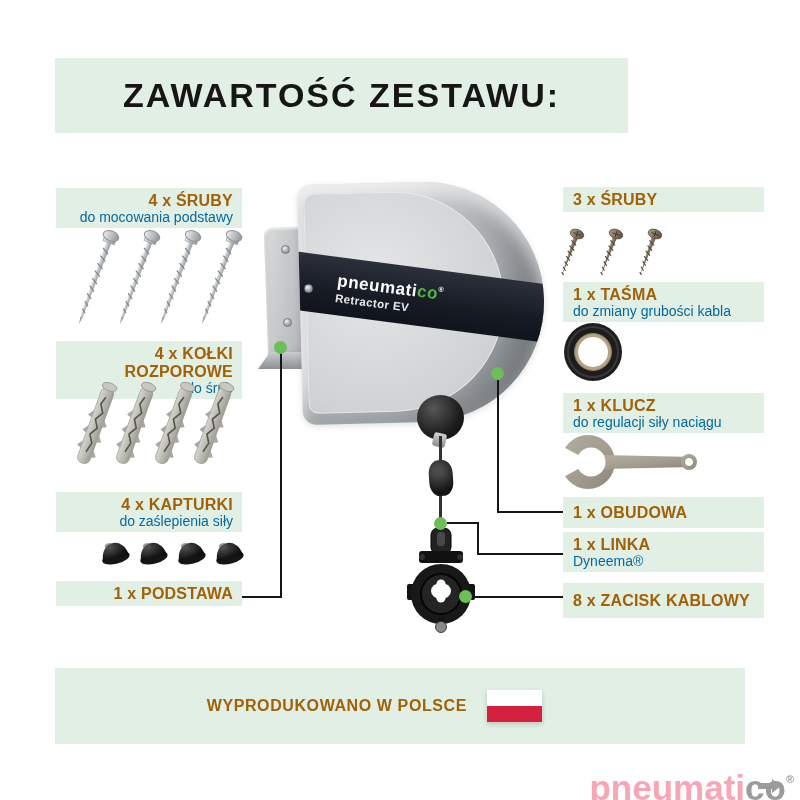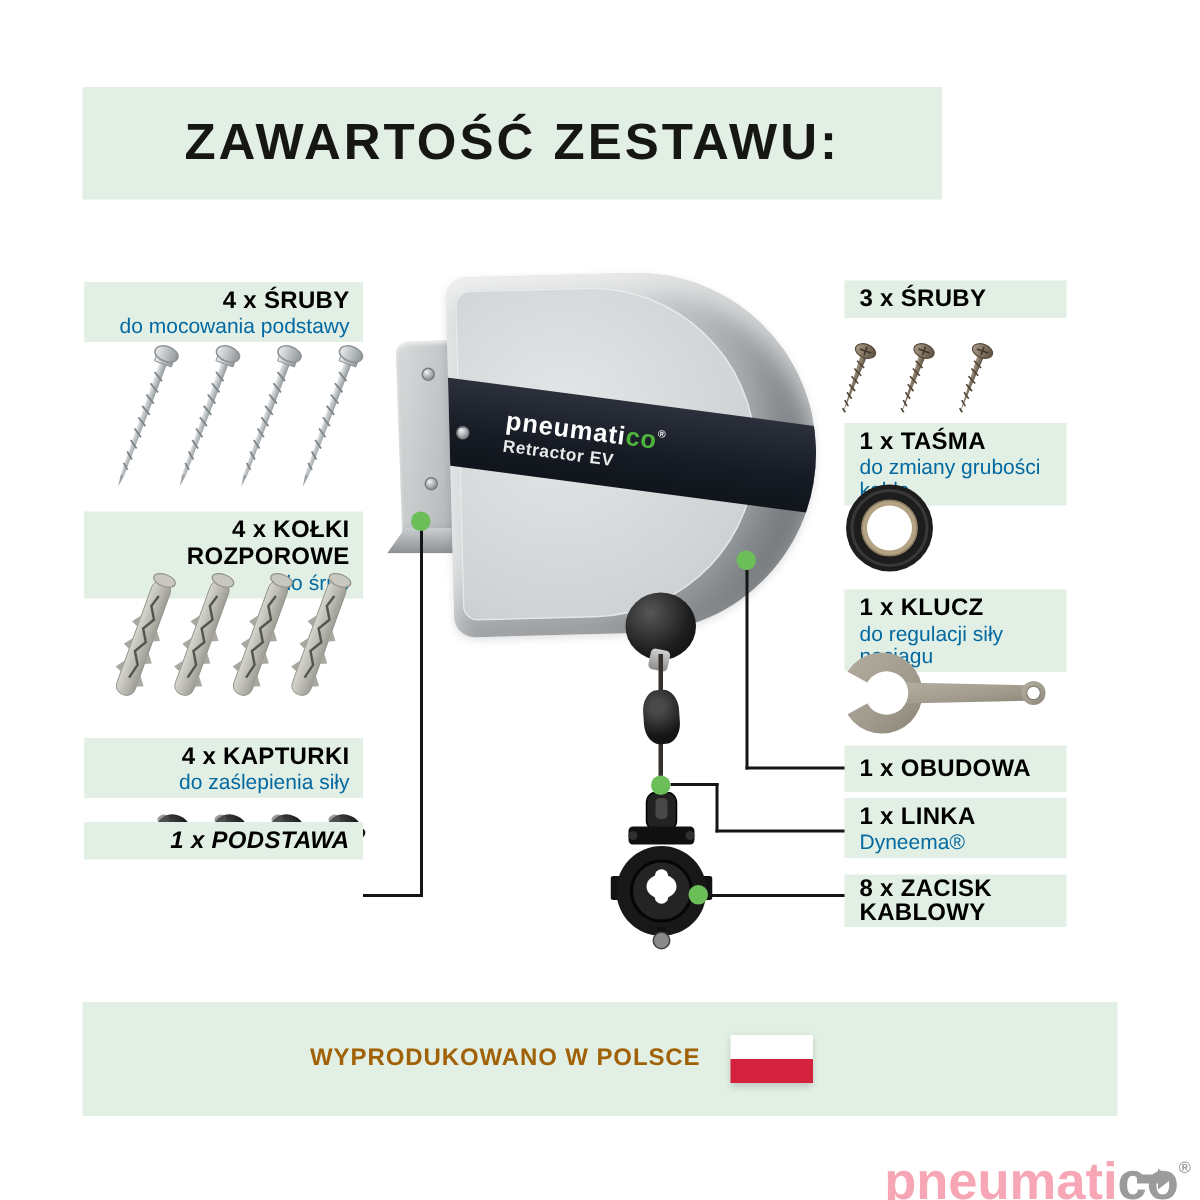--- a/index.html
+++ b/index.html
@@ -7,22 +7,22 @@
     position:relative;width:800px;height:800px;background:#ffffff;overflow:hidden;
     font-family:"Liberation Sans","DejaVu Sans",sans-serif;color:#1b1b1a;
   }
   .band{position:absolute;background:#e2efe4;}
   
   .title-band{left:55px;top:58px;width:573px;height:75px;display:flex;align-items:center;justify-content:center;}
   .title{font-size:34px;font-weight:700;letter-spacing:2px;color:#161615;}
   
   .label-band{width:186px;padding:4px 0 3px 0;box-sizing:border-box;}
   .label-left{left:56px;text-align:right;padding-right:9px;}
-  .label-right{left:563px;width:148px;text-align:left;padding-left:10px;}
-  .qty{font-size:16px;font-weight:700;line-height:18px;color:#000000;letter-spacing:.2px;}
+  .label-right{left:563px;width:201px;text-align:left;padding-left:10px;}
+  .qty{font-size:16px;font-weight:700;line-height:18px;color:#a16207;letter-spacing:.2px;}
   .desc{font-size:14px;font-weight:400;line-height:15px;color:#0369a1;}
   .single{display:flex;align-items:center;}
   .single .qty{line-height:16px;}
   
   .cline{position:absolute;background:#151515;}
   .dot{position:absolute;width:13px;height:13px;border-radius:50%;background:#6cbe58;}
   
   .bracket{position:absolute;left:266px;top:227px;width:58px;height:132px;border-radius:8px 0 0 4px;
     background:linear-gradient(100deg,#d9dbdc 0%,#bcbfc1 55%,#9b9ea0 100%);
     box-shadow:inset 0 2px 3px rgba(255,255,255,.7), inset -4px -4px 8px rgba(60,64,68,.35);
@@ -193,21 +193,21 @@
         <path d="M-13,8 A13,15 0 1 1 13,8 Z" fill="url(#cg)"></path>
         <ellipse cx="-4" cy="-5" rx="4" ry="3" fill="#565656" opacity=".6"></ellipse>
       </g>
     </defs>
     <use href="#cap" transform="translate(22,22) rotate(-14)"></use>
     <use href="#cap" transform="translate(60,22) rotate(-14)"></use>
     <use href="#cap" transform="translate(98,22) rotate(-14)"></use>
     <use href="#cap" transform="translate(136,22) rotate(-14)"></use>
   </svg>
 
-  <div class="band label-band label-left" style="top:548px;font-style:italic;">
+  <div class="band label-band label-left" style="top:581px;">
     <div class="qty">1 x PODSTAWA</div>
   </div>
 
   <div class="band label-band label-right" style="top:187px;">
     <div class="qty">3 x ŚRUBY</div>
   </div>
 
   <svg class="part-svg" style="left:560px;top:224px;" width="120" height="58" viewBox="0 0 120 58">
     <defs>
       <linearGradient id="bg2" x1="0" y1="0" x2="1" y2="0">

